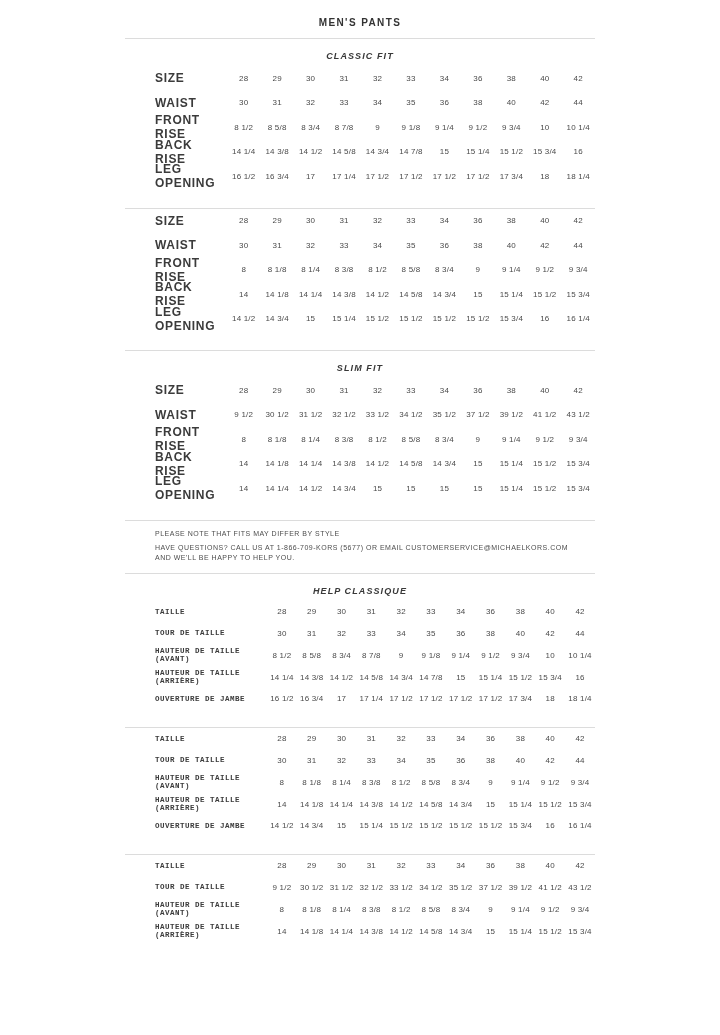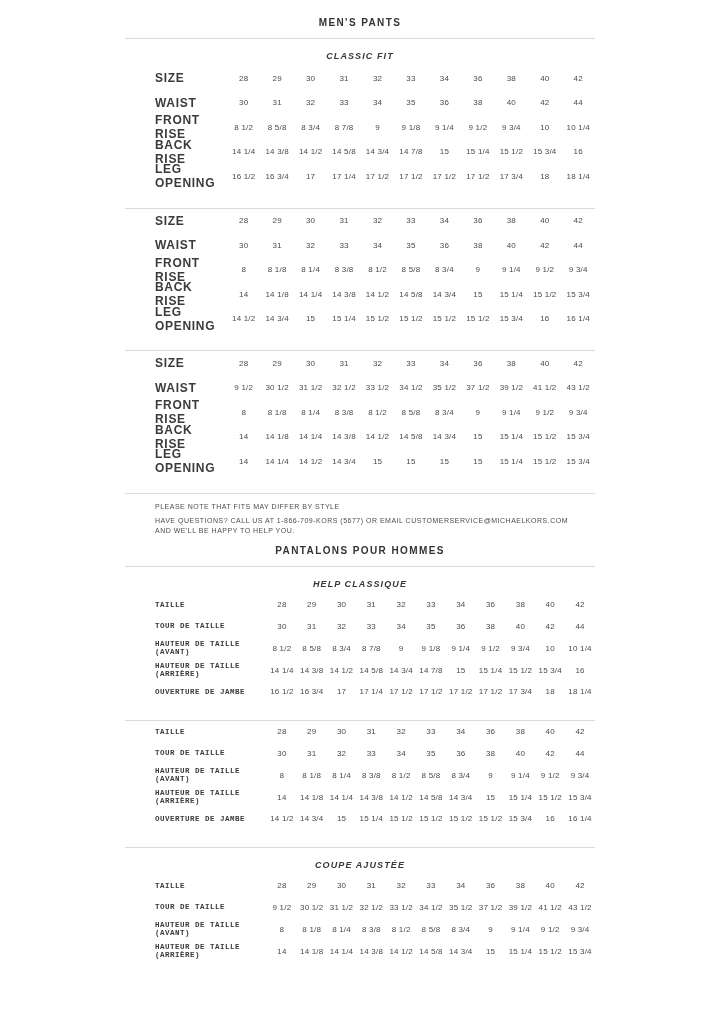--- a/index.html
+++ b/index.html
@@ -266,20 +266,21 @@
             <div class="tcell">15 3/4</div>
             <div class="tcell">16</div>
             <div class="tcell">16 1/4</div>
           </div>
         </div>
       </div>
   </section>
   <div class="divider"></div>
 
   <section class="fit-en">
+    <div class="fit-title">SLIM FIT</div>
     <div>
         <div class="trow">
           <div class="tlabel">SIZE</div>
           <div class="tcells">
             <div class="tcell">28</div>
             <div class="tcell">29</div>
             <div class="tcell">30</div>
             <div class="tcell">31</div>
             <div class="tcell">32</div>
             <div class="tcell">33</div>
@@ -359,21 +360,20 @@
   <div class="divider"></div>
 
   <div class="notes">
     <div class="note-line1">PLEASE NOTE THAT FITS MAY DIFFER BY STYLE</div>
     <div class="note-para">
       <div>HAVE QUESTIONS? CALL US AT 1-866-709-KORS (5677) OR EMAIL CUSTOMERSERVICE@MICHAELKORS.COM</div>
       <div>AND WE'LL BE HAPPY TO HELP YOU.</div>
     </div>
   </div>
 
-  <div class="subtitle-fr">PANTALONS POUR HOMMES</div>
   <div class="divider"></div>
 
   <section class="fit-fr">
     <div class="fit-title">HELP CLASSIQUE</div>
     <div>
         <div class="trow">
           <div class="tlabel">TAILLE</div>
           <div class="tcells">
             <div class="tcell">28</div>
             <div class="tcell">29</div>
@@ -536,21 +536,20 @@
             <div class="tcell">15 3/4</div>
             <div class="tcell">16</div>
             <div class="tcell">16 1/4</div>
           </div>
         </div>
       </div>
   </section>
   <div class="divider"></div>
 
   <section class="fit-fr">
-    <div class="fit-title">COUPE AJUSTÉE</div>
     <div>
         <div class="trow">
           <div class="tlabel">TAILLE</div>
           <div class="tcells">
             <div class="tcell">28</div>
             <div class="tcell">29</div>
             <div class="tcell">30</div>
             <div class="tcell">31</div>
             <div class="tcell">32</div>
             <div class="tcell">33</div>

